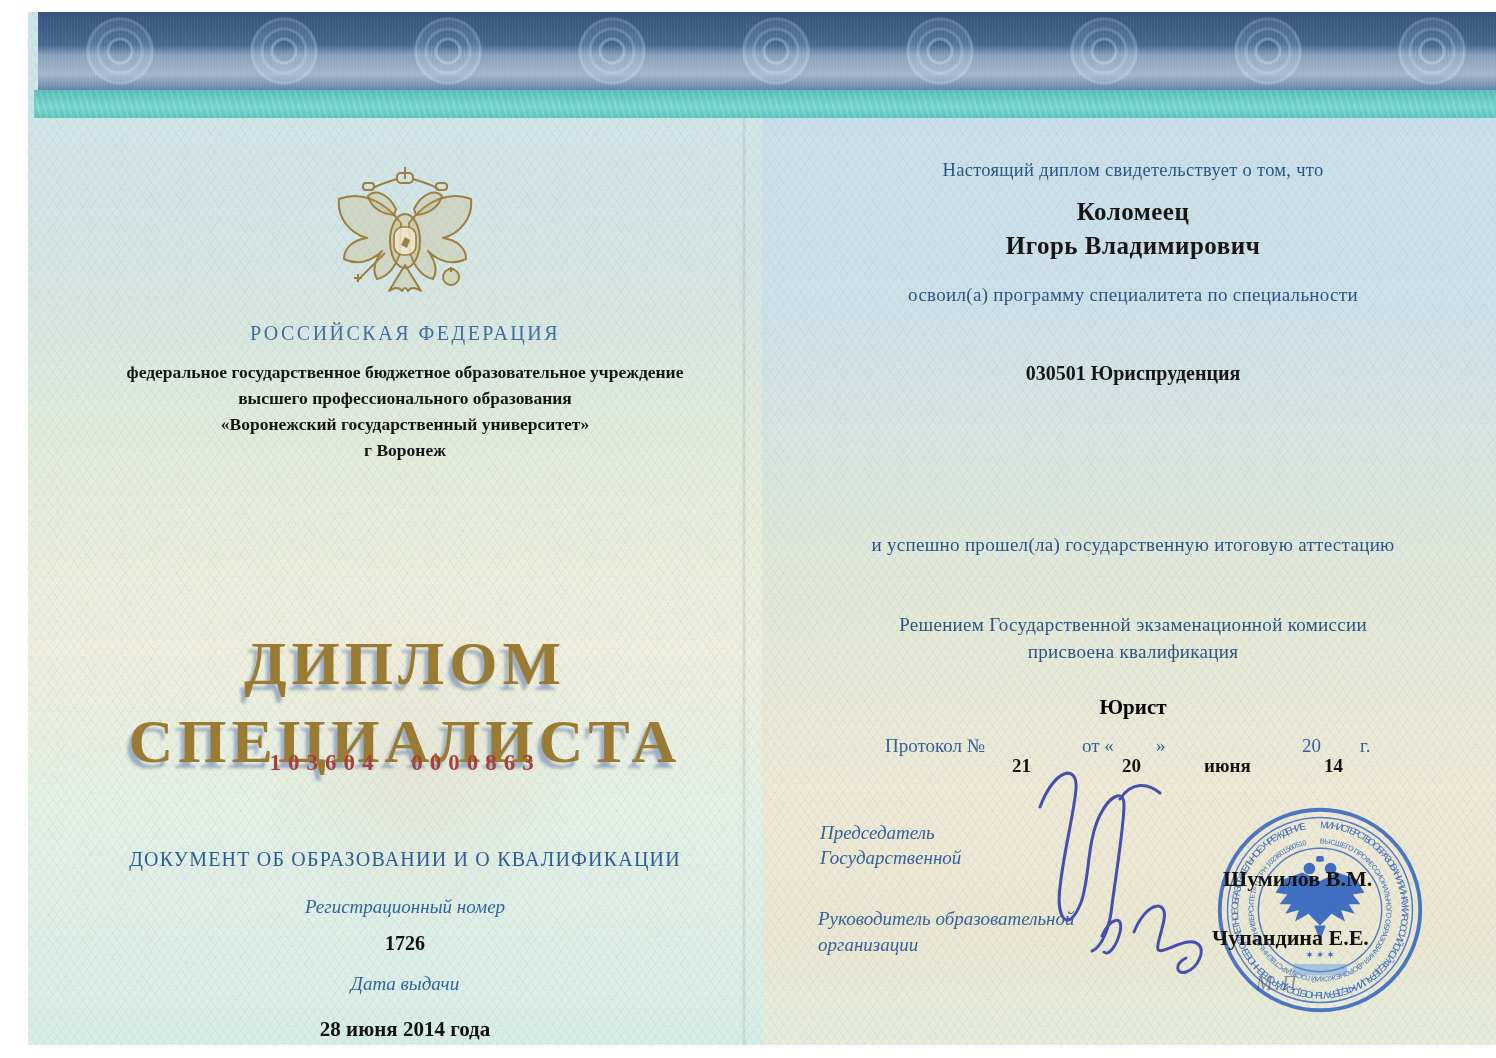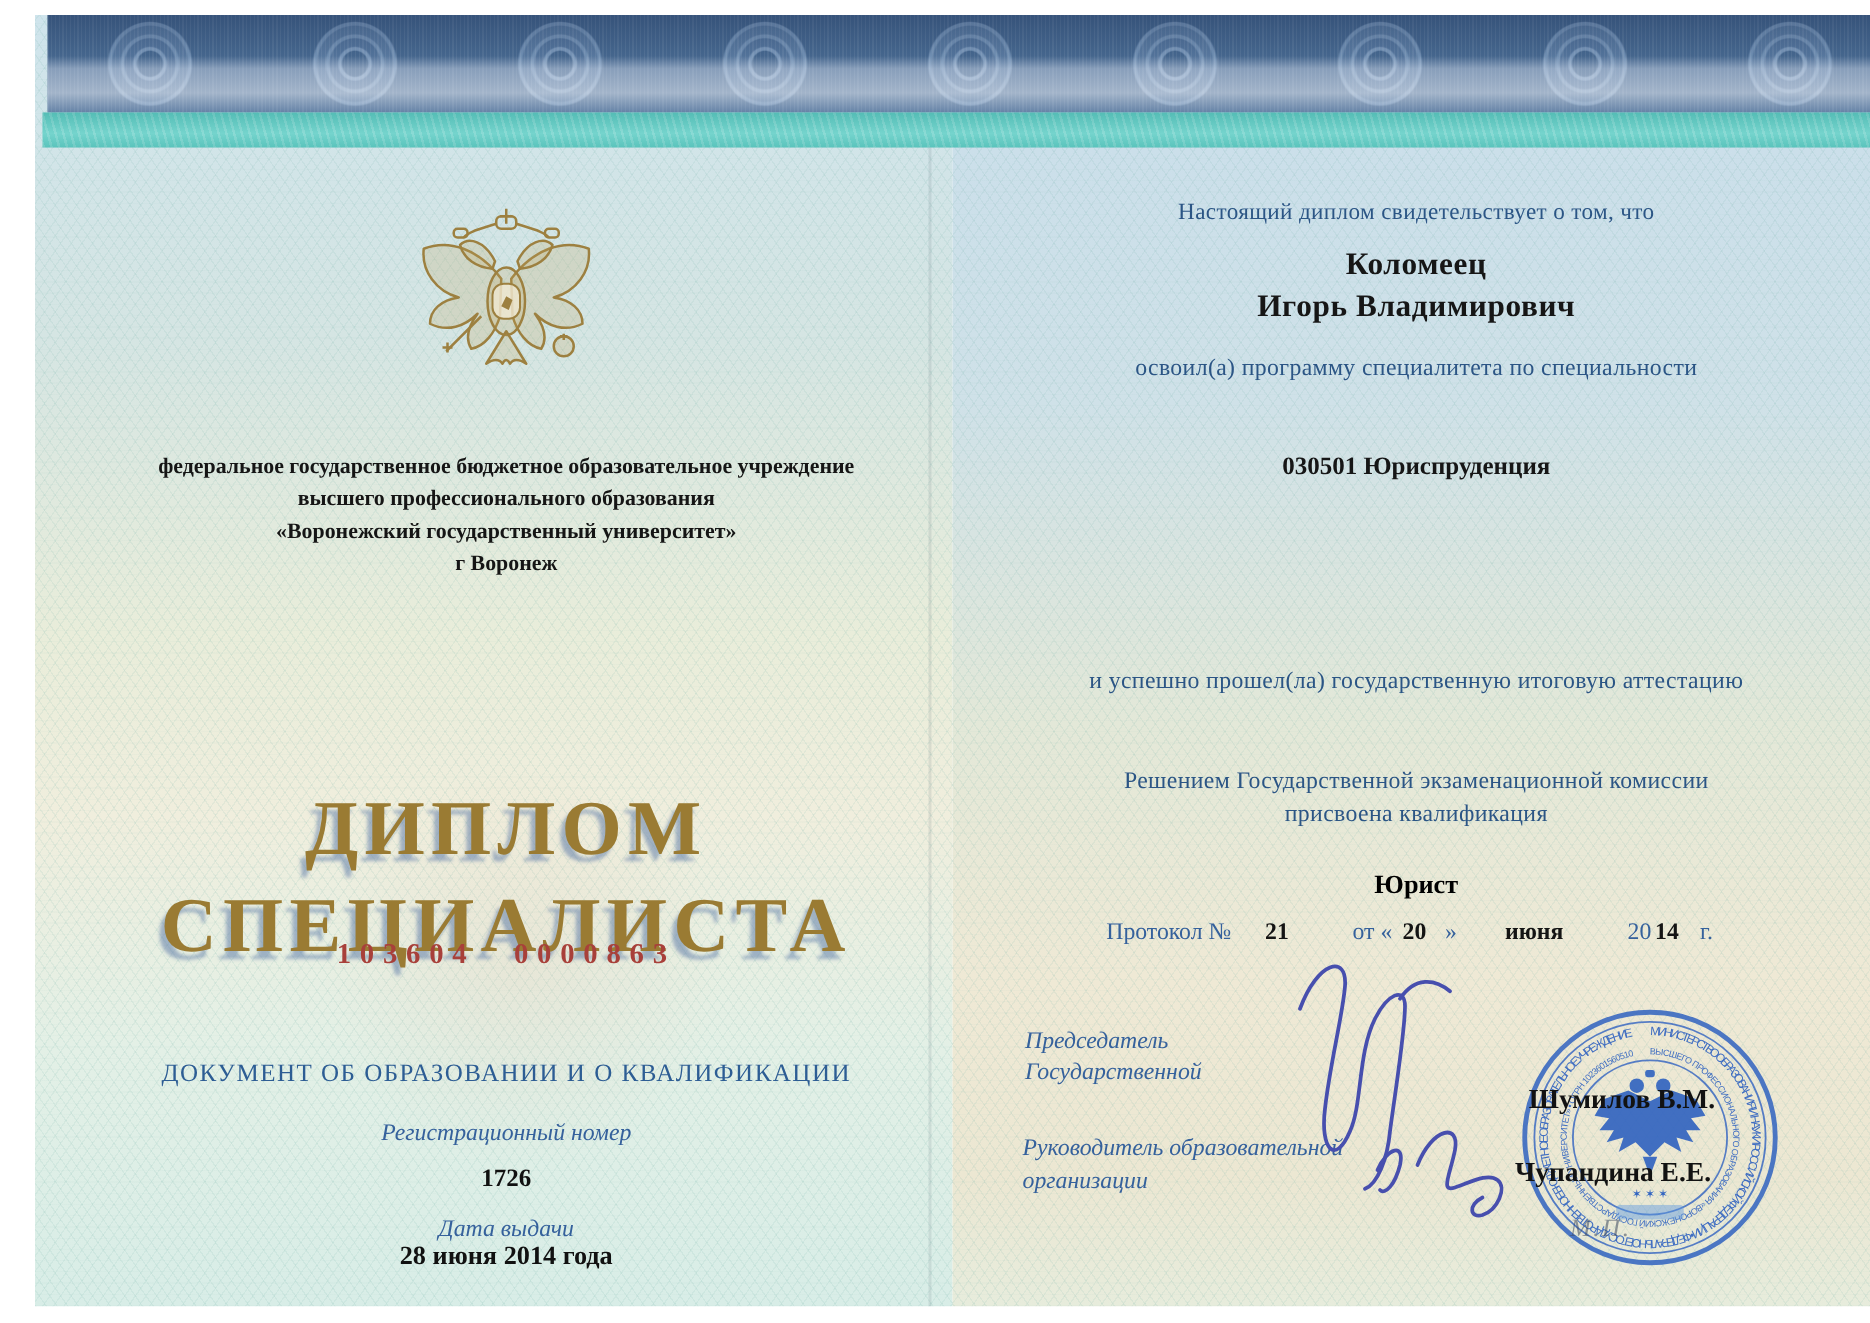--- a/index.html
+++ b/index.html
@@ -35,35 +35,35 @@
   .country{top:310px;font-size:20px;letter-spacing:2.5px;color:#3f6ea0;}
   .institution{top:347px;font-size:17.5px;font-weight:bold;color:#151515;line-height:26px;}
   .title{top:565px;font-size:62px;font-weight:bold;letter-spacing:5px;line-height:78px;color:#9a7b33;
          text-shadow:-4px 6px 3px rgba(96,126,170,0.55);margin-top:47px;}
   .serial{top:738px;font-size:23px;font-weight:600;letter-spacing:7px;word-spacing:18px;color:#a8403a;}
   .dockind{top:836px;font-size:20px;letter-spacing:1.2px;color:#2d5d94;}
   .lbl-it{font-style:italic;color:#35619c;font-size:19px;}
   .reglabel{top:884px;}
   .regnum{top:920px;font-size:20px;font-weight:bold;color:#111;}
   .datelabel{top:961px;}
-  .dateval{top:980px;font-size:21px;font-weight:bold;color:#111;}
+  .dateval{top:1005px;font-size:21px;font-weight:bold;color:#111;}
   .rbody{font-size:19px;color:#2b5585;letter-spacing:0.3px;}
   .intro{top:148px;font-size:18.5px;}
   .hname1{top:186px;font-size:25px;font-weight:bold;color:#161616;letter-spacing:0.5px;}
   .hname2{top:220px;font-size:25px;font-weight:bold;color:#161616;letter-spacing:0.5px;}
   .program{top:272px;}
   .specialty{top:350px;font-size:20px;font-weight:bold;color:#161616;}
   .attest{top:522px;}
   .decision1{top:602px;}
   .decision2{top:629px;}
   .qual{top:683px;font-size:21px;font-weight:bold;color:#000000;}
   .protocol{top:723px;left:832px;width:580px;height:30px;}
   .protocol span{position:absolute;top:0;font-size:19px;}
   .p-blue{color:#35619c;text-align:center;}
-  .p-bold{font-weight:bold;color:#141414;}
+  .p-bold{font-weight:bold;color:#141414;margin-top:20px;}
   .siglabel{line-height:25px;}
   .chairman-label{left:792px;top:808px;width:330px;}
   .head-label{left:790px;top:894px;width:360px;line-height:26px;}
   .stamp{left:1186px;top:792px;width:212px;height:212px;z-index:3;}
   .sig1{left:992px;top:743px;z-index:4;}
   .sig2{left:1062px;top:868px;z-index:4;}
   .stampname{font-size:22px;font-weight:bold;color:#121212;z-index:5;}
   .name-chair{left:1195px;top:854px;}
   .name-head{left:1184px;top:913px;}
   .mp{left:1228px;top:960px;font-size:20px;font-style:italic;color:rgba(60,72,95,0.55);z-index:5;letter-spacing:2px;}
@@ -103,20 +103,21 @@
           <path d="M29,133 h8 M33,129 v8"></path>
           <path d="M126,127 v-5 M123,124 h6"></path>
         </g>
         <g stroke="#9d8040" stroke-width="1.6" fill="rgba(240,232,210,0.8)">
           <rect x="69" y="82" width="22" height="28" rx="9"></rect>
           <path d="M76,100 l4,-8 l5,3 l-3,8 z" fill="#9d8040" stroke="none"></path>
         </g>
       </svg>
     </div>
 
+    <div class="abs ctr lcol country">РОССИЙСКАЯ ФЕДЕРАЦИЯ</div>
 
     <div class="abs ctr lcol institution">
       <div>федеральное государственное  бюджетное образовательное учреждение</div>
       <div>высшего профессионального образования</div>
       <div>«Воронежский государственный университет»</div>
       <div>г Воронеж</div>
     </div>
 
     <div class="abs ctr lcol title">
       <div>ДИПЛОМ</div>

